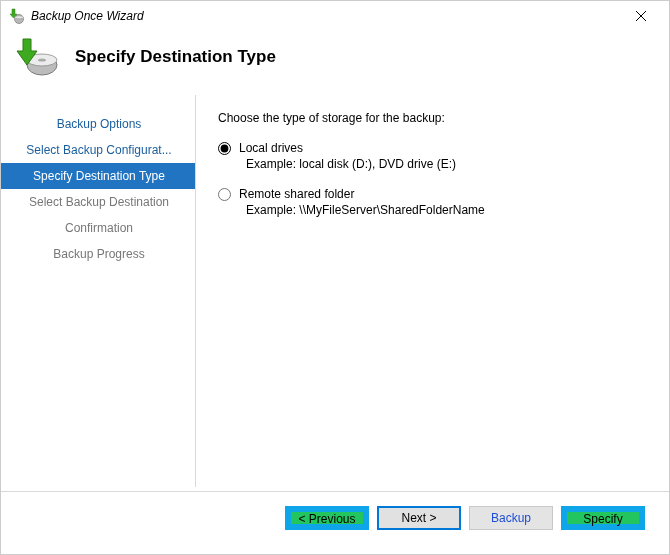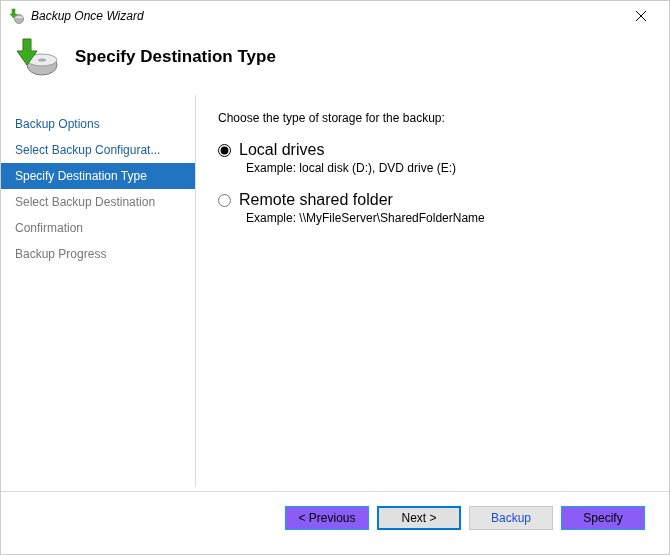--- a/index.html
+++ b/index.html
@@ -65,20 +65,21 @@
       padding-top: 16px;
     }
     .sidebar-item {
       padding: 6px 12px 6px 14px;
       font-size: 12px;
       color: #1a5e9e;
       cursor: default;
       white-space: nowrap;
       overflow: hidden;
       text-overflow: ellipsis;
+      text-align: center;
     }
     .sidebar-item.selected {
       background: #2074c1;
       color: #fff;
     }
     .sidebar-item.disabled {
       color: #777;
     }
     .vsep {
       width: 1px;
@@ -97,21 +98,21 @@
       align-items: center;
       margin-bottom: 2px;
     }
     .radio-row input[type="radio"] {
       margin-right: 8px;
       width: 13px;
       height: 13px;
       accent-color: #000;
     }
     .radio-label {
-      font-size: 16px;
+      font-size: 12px;
     }
     .example {
       font-size: 12px;
       margin-left: 28px;
       margin-bottom: 16px;
       color: #000;
     }
     .bottom-separator {
       border-top: 1px solid #d9d9d9;
       margin-top: 4px;
@@ -120,22 +121,22 @@
       display: flex;
       justify-content: flex-end;
       padding: 14px 24px 14px 24px;
       gap: 8px;
     }
     .btn {
       width: 84px;
       height: 24px;
       font-size: 12px;
       font-family: inherit;
-      background: #8b5cf6;
-      border: 1px solid #0ea5e9;
+      background: #22c55e;
+      border: 6px solid #0ea5e9;
       color: #000;
       cursor: pointer;
     }
     .btn.primary {
       background: #e1e1e1;
       border: 2px solid #0078d7;
     }
     .btn.disabled {
       color: #1d4ed8;
       background: #e4e4e4;

